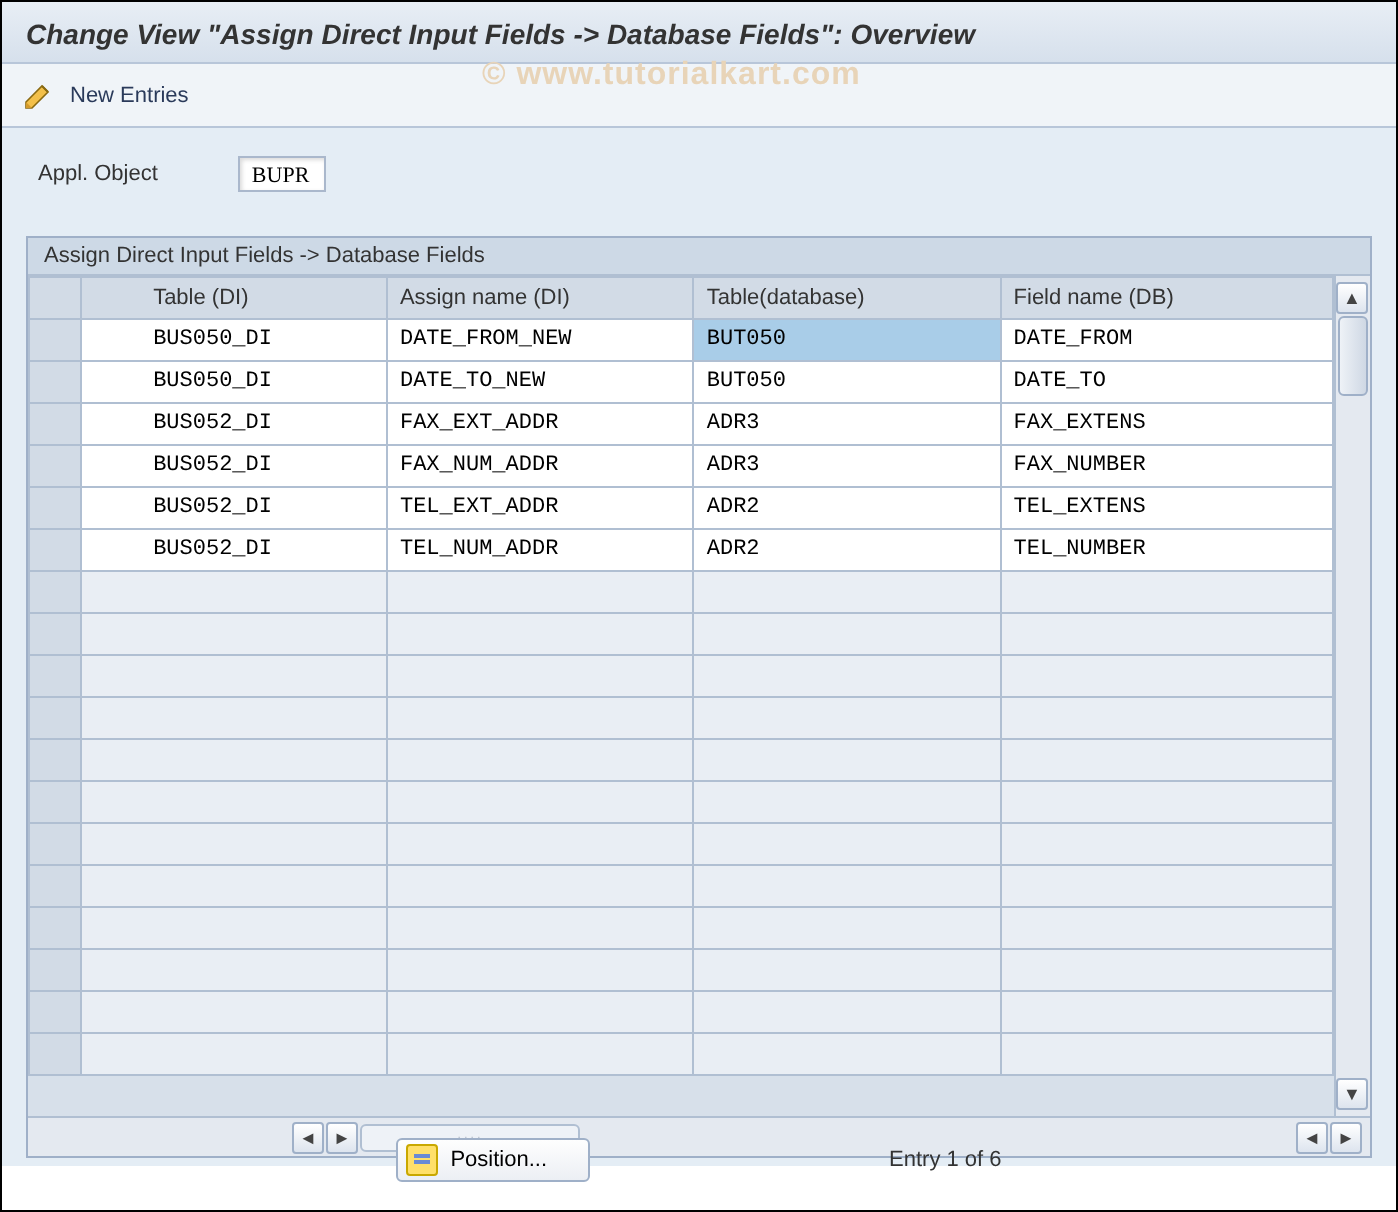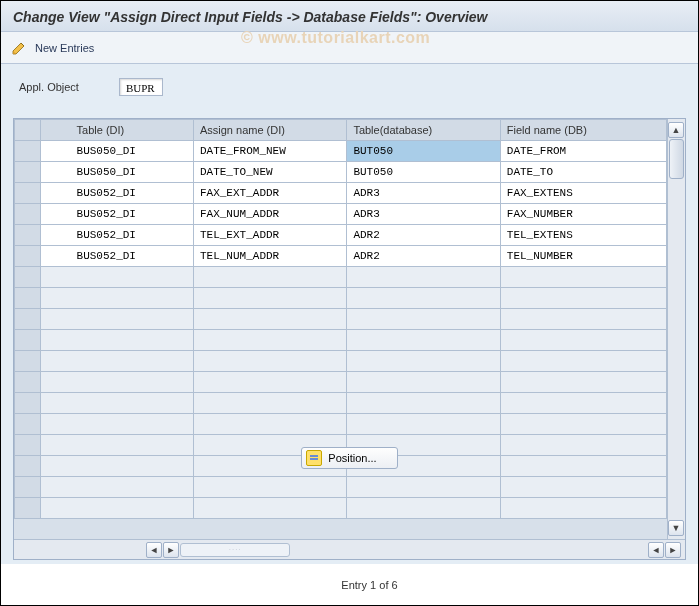--- a/index.html
+++ b/index.html
@@ -194,21 +194,20 @@
     }
     .h-track .dots { letter-spacing:1px; font-size:8px; }
     .footer {
       position:absolute;
       bottom: 14px;
       left: 0; right: 0;
       display:flex;
       align-items:center;
       justify-content:center;
       gap: 110px;
-      flex-direction: column;
     }
     .position-btn {
       display:flex; align-items:center;
       background: linear-gradient(to bottom,#fefefe,#eceff4);
       border:1px solid #9fb0c8;
       border-radius:3px;
       padding: 2px 20px 2px 4px;
       height: 22px;
       cursor:pointer;
       gap: 6px;
@@ -254,20 +253,21 @@
   <span class="new-entries">New Entries</span>
 </div>
 
 <div class="table-body-bg">
 <div class="appl-row">
   <span class="appl-label">Appl. Object</span>
   <span class="appl-field">BUPR</span>
 </div>
 
 <div class="table-container">
+  <div class="table-header-bar">Assign Direct Input Fields -&gt; Database Fields</div>
   <div class="config-btn">
     <span class="config-icon">▦</span>
   </div>
   <div class="grid-wrap">
     <div class="grid-scroll">
       <table>
         <thead>
           <tr>
             <th class="col-sel"></th>
             <th class="col-a">Table (DI)</th>

